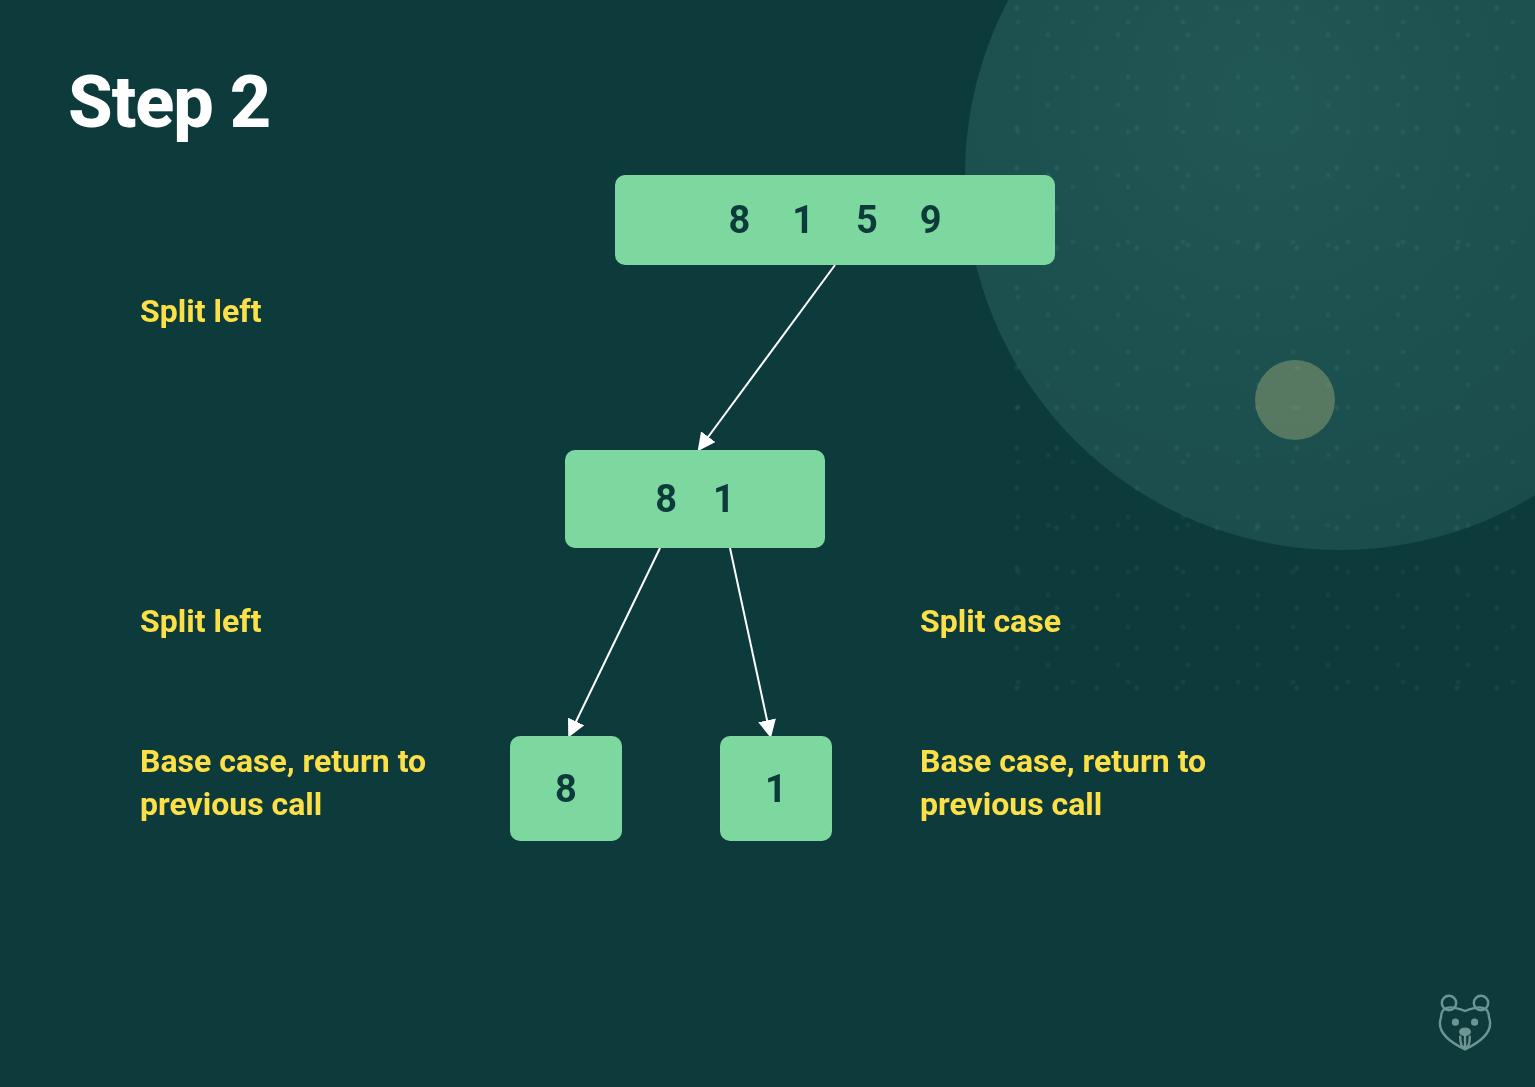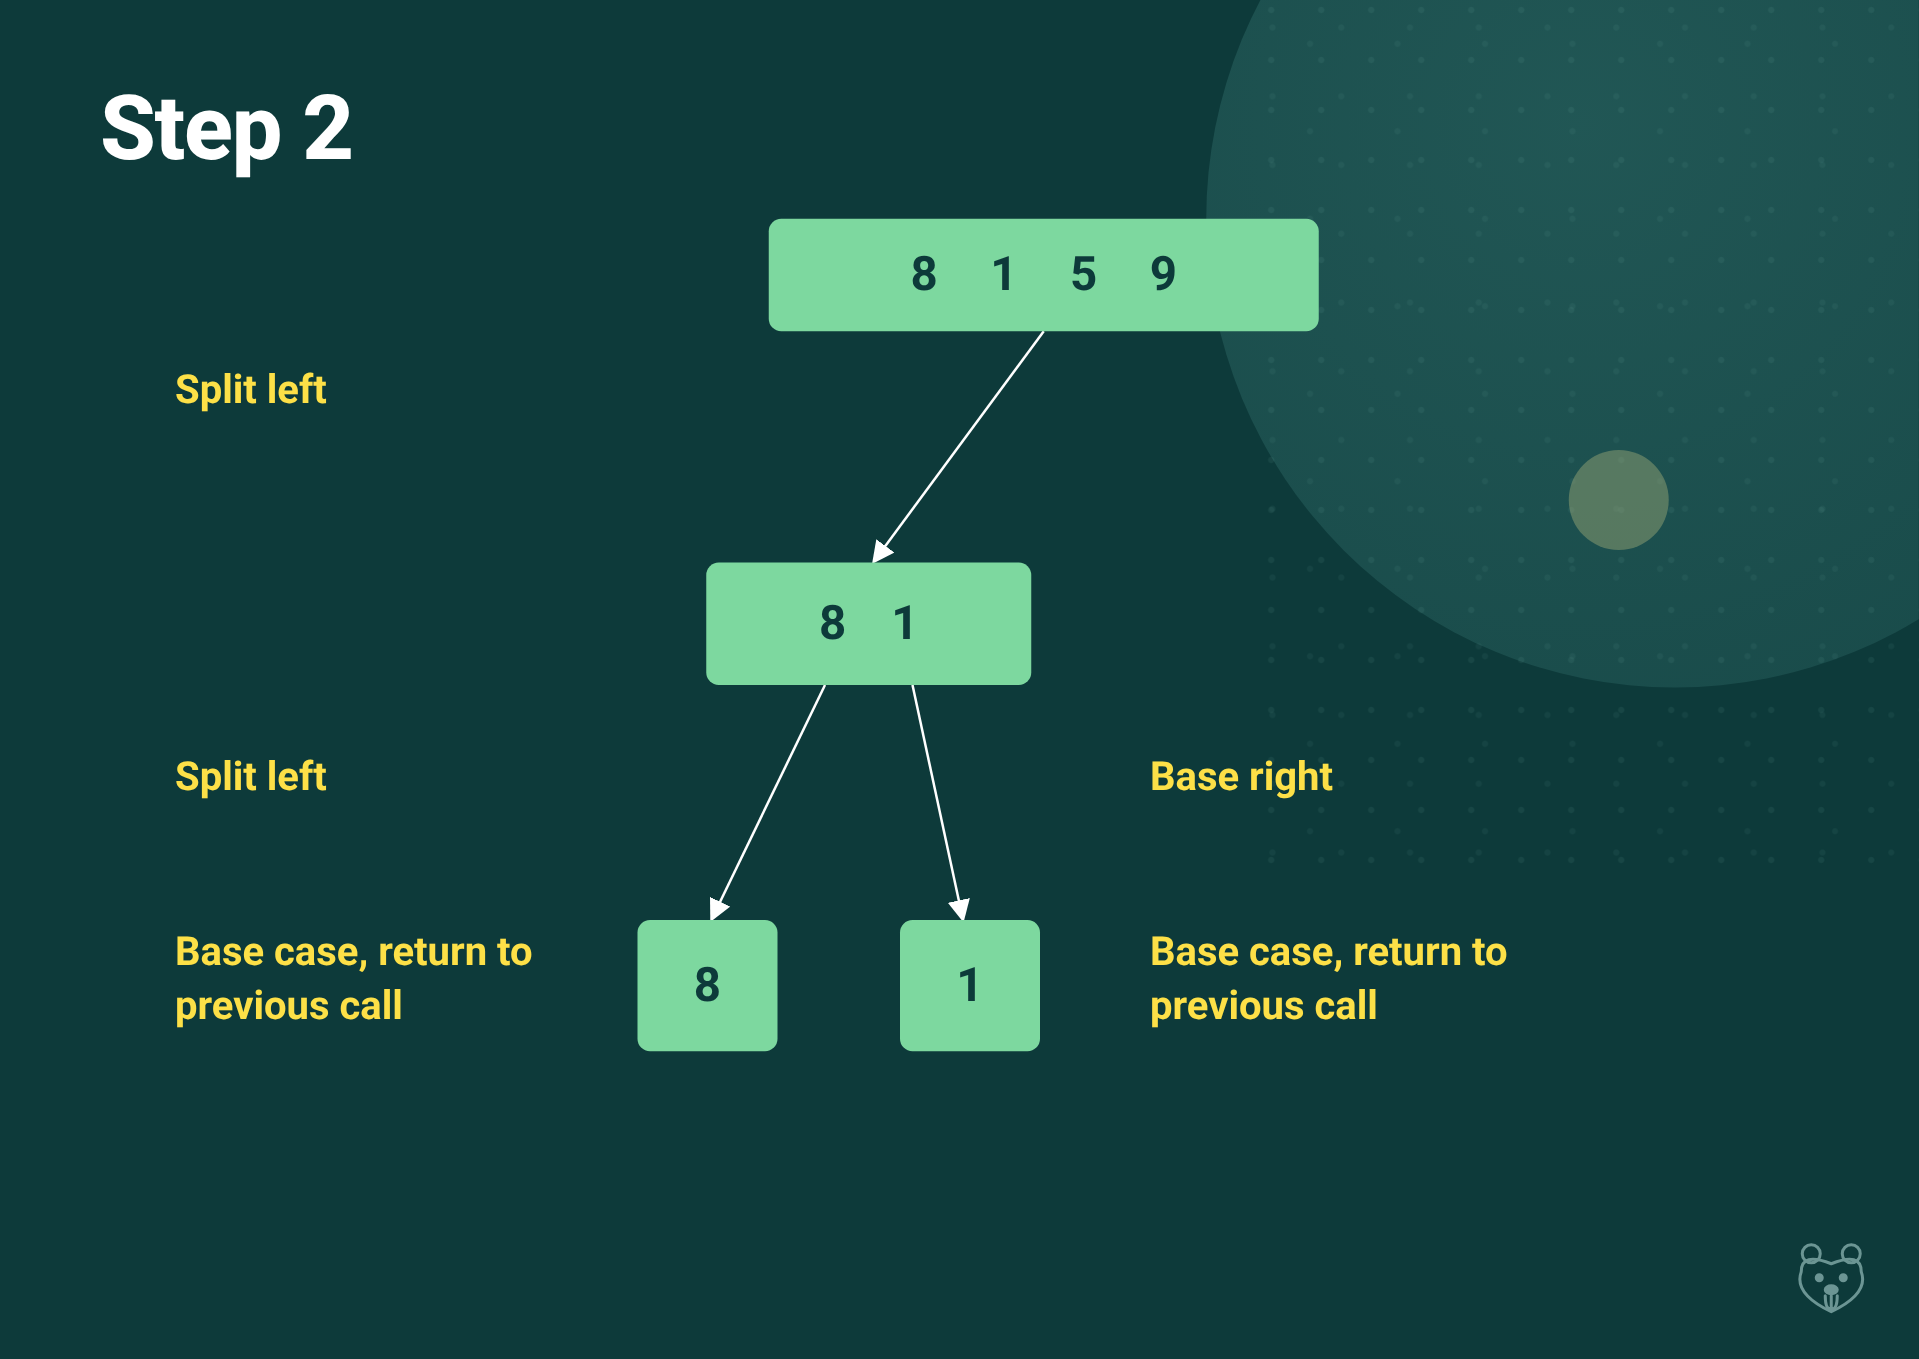--- a/index.html
+++ b/index.html
@@ -41,21 +41,21 @@
     background:
       radial-gradient(circle at 80% 20%, rgba(140,200,190,0.25) 0 2px, transparent 3px),
       radial-gradient(circle at 60% 40%, rgba(140,200,190,0.2) 0 2px, transparent 3px),
       radial-gradient(circle at 90% 50%, rgba(140,200,190,0.2) 0 2px, transparent 3px);
     background-size: 40px 40px, 55px 55px, 70px 70px;
   }
 
   .title {
     position: absolute;
     top: 60px;
-    left: 80px;
+    left: 68px;
     font-size: 72px;
     font-weight: 800;
     color: #ffffff;
     letter-spacing: -1px;
   }
 
   .node {
     position: absolute;
     background: #7dd89f;
     color: #0d3a3a;
@@ -136,21 +136,21 @@
   <span>8</span>
 </div>
 
 <div class="node node-right">
   <span>1</span>
 </div>
 
 <div class="label label-l1">Split left</div>
 <div class="label label-l2">Split left</div>
 <div class="label label-l3">Base case, return to previous call</div>
-<div class="label label-r2">Base right</div>
+<div class="label label-r2">Split case</div>
 <div class="label label-r3">Base case, return to previous call</div>
 
 <svg class="mascot" width="80" height="80" viewBox="0 0 100 100">
   <g fill="none" stroke="#9fc6c4" stroke-width="3" stroke-linecap="round" stroke-linejoin="round">
     <circle cx="30" cy="20" r="9"></circle>
     <circle cx="70" cy="20" r="9"></circle>
     <path d="M20 38 Q20 18 50 30 Q80 18 80 38 Q88 60 50 78 Q12 60 20 38 Z"></path>
     <circle cx="38" cy="44" r="3" fill="#9fc6c4"></circle>
     <circle cx="62" cy="44" r="3" fill="#9fc6c4"></circle>
     <ellipse cx="50" cy="56" rx="6" ry="4" fill="#9fc6c4"></ellipse>

